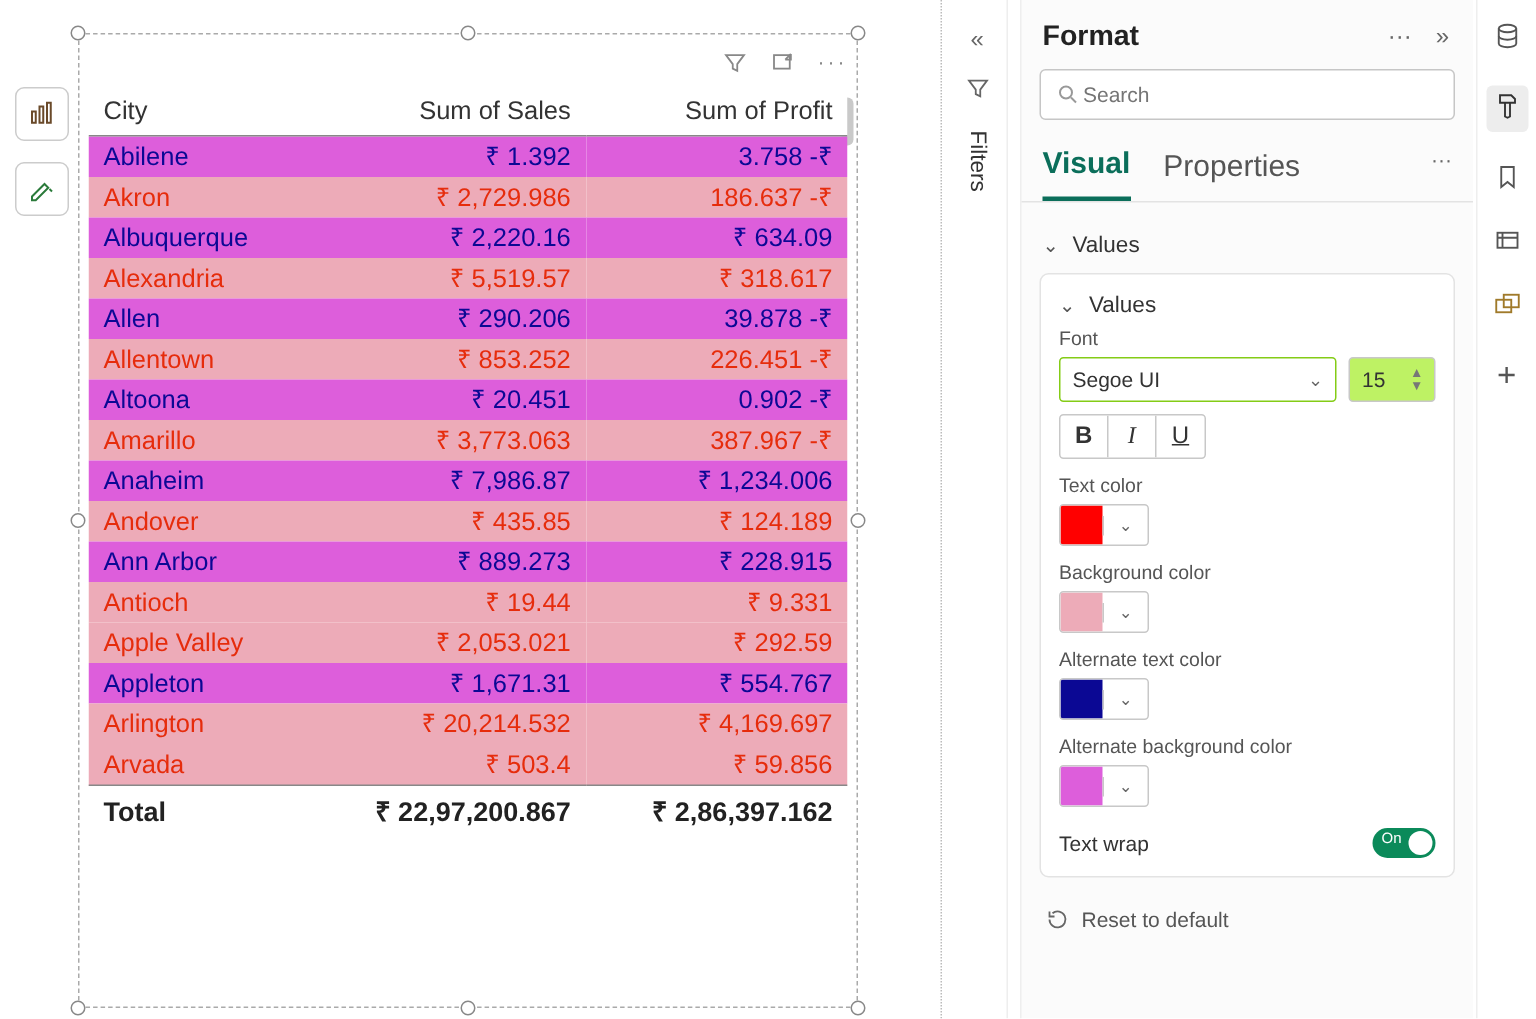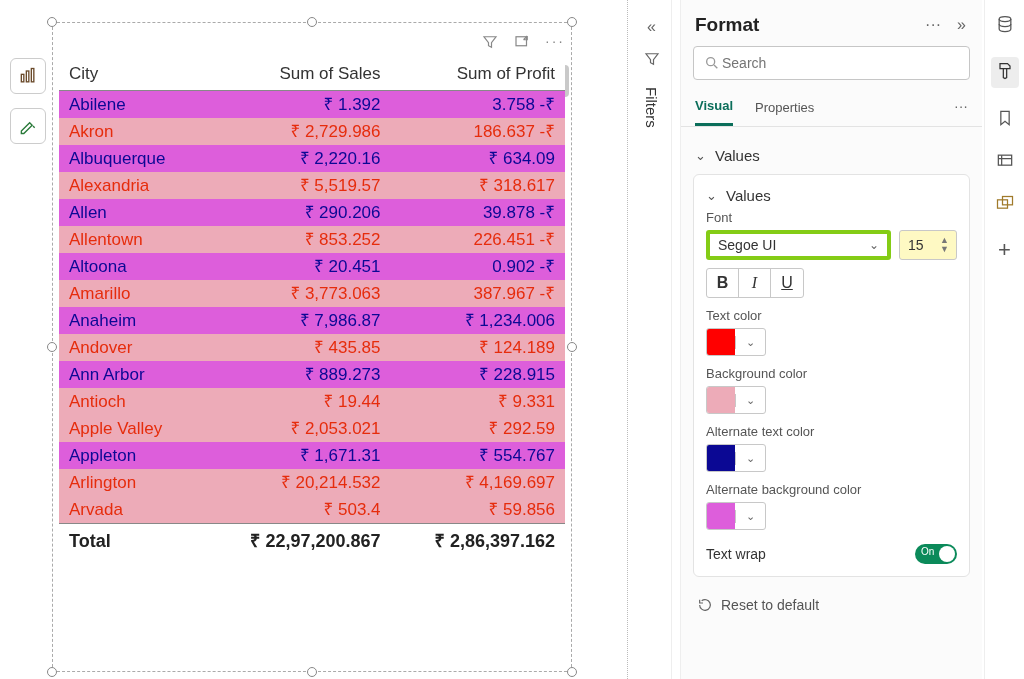--- a/index.html
+++ b/index.html
@@ -164,21 +164,21 @@
   }
   .fp-tabs {
     display: flex; align-items: center;
     padding: 0 14px;
     gap: 22px;
     border-bottom: 1px solid #e3e3e3;
     position: relative;
   }
   .fp-tab {
     padding: 8px 0 10px 0;
-    font-size: 13px;
+    font-size: 20px;
     color: #555;
     cursor:pointer;
   }
   .fp-tab.active {
     color: #0b6e5a;
     font-weight: 600;
     border-bottom: 3px solid #0b6e5a;
   }
   .fp-tab-more {
     position: absolute; right: 14px; top: 8px;
@@ -203,37 +203,37 @@
     border: 1px solid #e3e3e3;
     border-radius: 6px;
     padding: 12px 12px 12px 12px;
     margin-bottom: 10px;
   }
   .lbl { font-size: 13px; color:#555; margin: 10px 0 5px 0;}
   .lbl.first { margin-top: 2px;}
   .row { display: flex; gap:8px; align-items:center; }
   .dropdown {
     height: 30px;
-    border:4px solid #84cc16;
+    border:1px solid #84cc16;
     border-radius: 3px;
     display:flex; align-items:center;
     padding: 0 8px;
     background:#fff;
     font-size: 14px;
     color:#333;
     justify-content: space-between;
   }
   .dropdown .dd-chev { color:#666; font-size:12px;}
   .font-dd { flex:1; }
   .size-box {
     width: 58px; height: 30px;
     border:1px solid #c8c8c8;
     border-radius:3px;
     display:flex; align-items:center;
-    background:#fef9c3;
+    background:#bef264;
     font-size:14px;
   }
   .size-box span.num { flex:1; padding-left:8px;}
   .spin { width:16px; display:flex; flex-direction:column; font-size:9px; color:#777; line-height:1; padding-right:4px;}
   .biu {
     display:flex;
     border:1px solid #c8c8c8;
     border-radius:3px;
     overflow:hidden;
     width:max-content;

